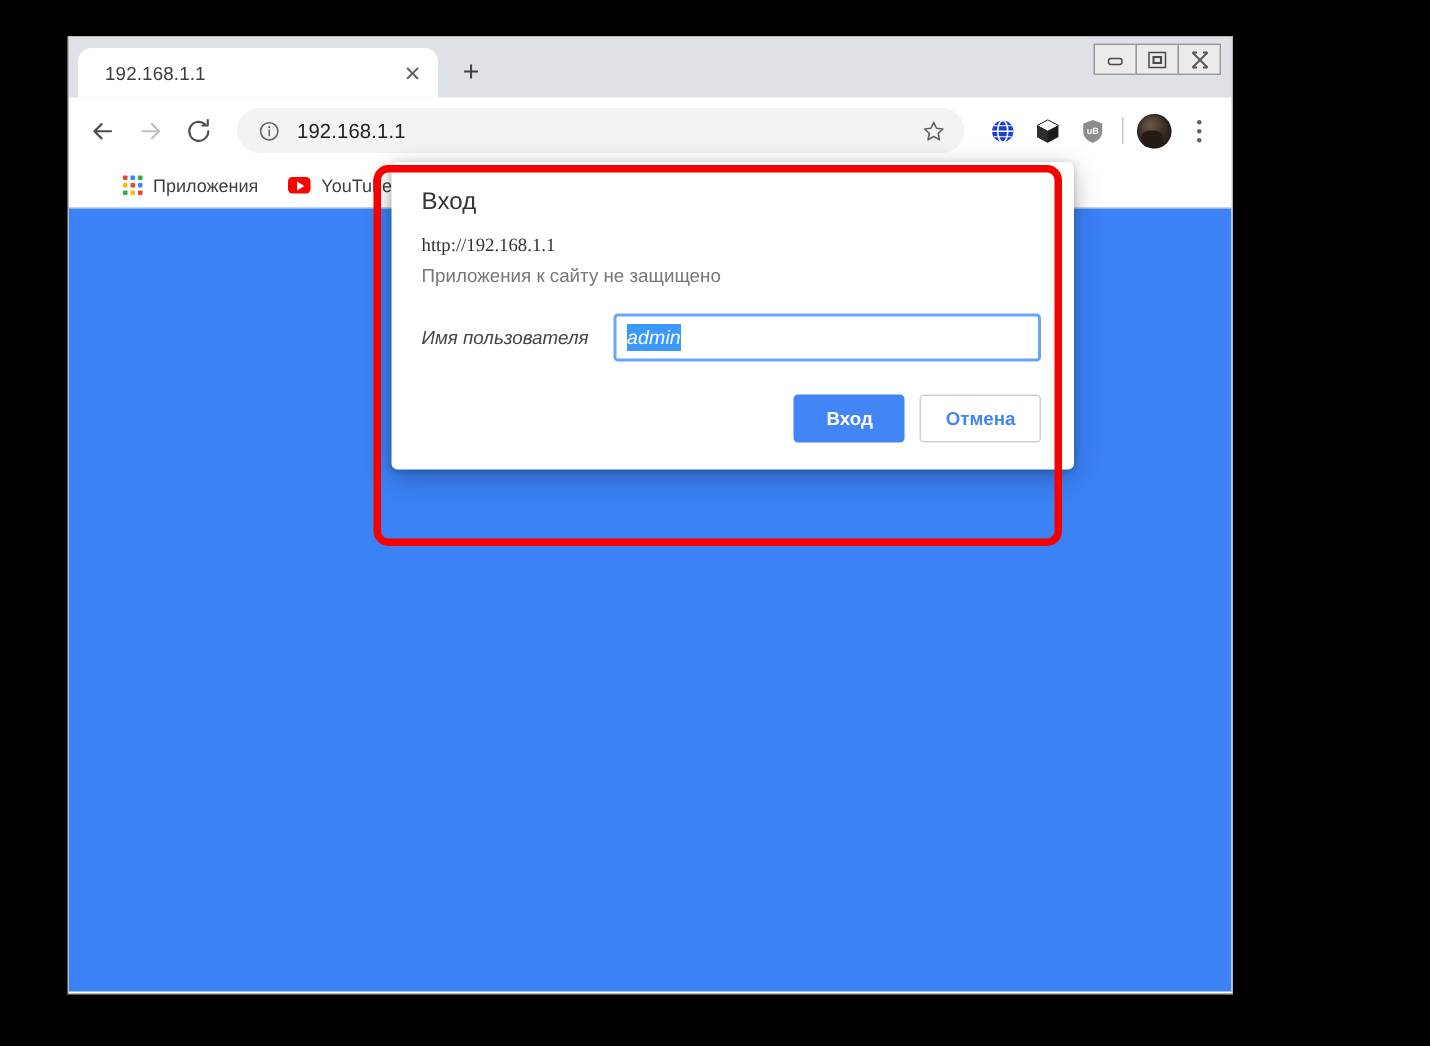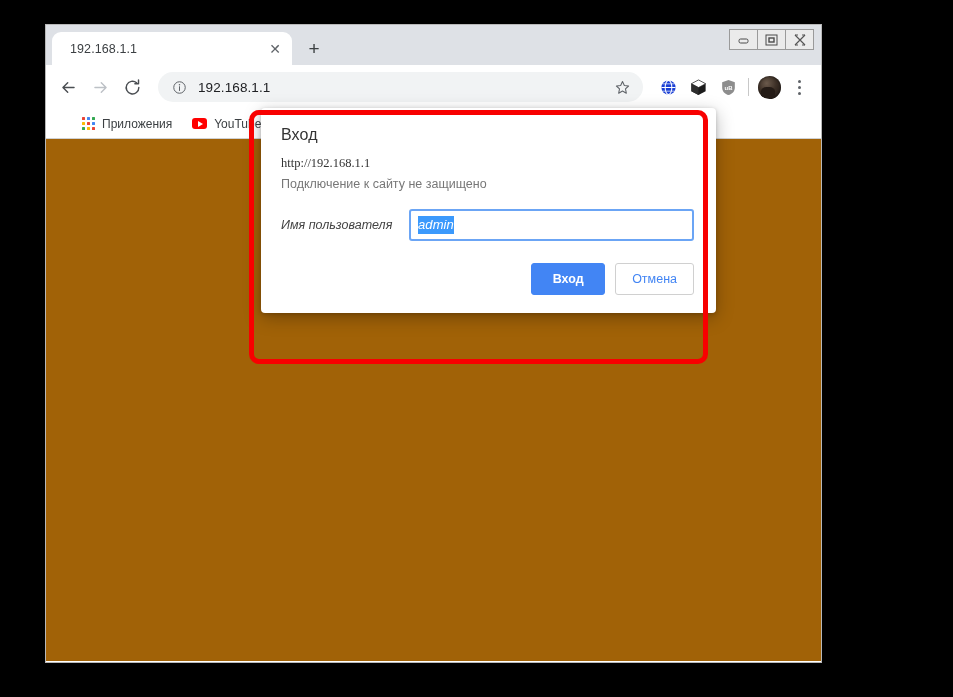--- a/index.html
+++ b/index.html
@@ -253,21 +253,21 @@
     border-left: 5px solid #ffffff;
     border-top: 3px solid transparent;
     border-bottom: 3px solid transparent;
     margin-left: 1px;
   }
 
   
   .viewport {
     position: relative;
     height: 522px;
-    background: #a16207;
+    background: #3b82f6;
   }
 
   
   .auth-dialog {
     position: absolute;
     left: 215px;
     top: -31px;
     width: 455px;
     background: #ffffff;
     border-radius: 4px;
@@ -356,21 +356,21 @@
   .btn {
     height: 32px;
     min-width: 74px;
     border-radius: 3px;
     font-size: 12.5px;
     display: flex;
     align-items: center;
     justify-content: center;
     cursor: pointer;
     padding: 0 16px;
-    font-weight: 400;
+    font-weight: 700;
   }
 
   .btn-primary {
     background: #4285f4;
     color: #ffffff;
     border: 1px solid #4285f4;
     font-weight: bold;
   }
 
   .btn-secondary {
@@ -521,21 +521,21 @@
       <span class="bookmark-label">YouTube</span>
     </div>
   </div>
 
   <div class="viewport">
 
     <div class="auth-dialog">
 
       <div class="dlg-title">Вход</div>
       <div class="dlg-url">http://192.168.1.1</div>
-      <div class="dlg-sub">Подключение к сайту не защищено</div>
+      <div class="dlg-sub">Приложения к сайту не защищено</div>
 
       <div class="field-row">
         <span class="field-label">Имя пользователя</span>
         <div class="field-input focused">
           <span class="sel-text">admin</span>
         </div>
       </div>
 
 
       <div class="dlg-actions">

